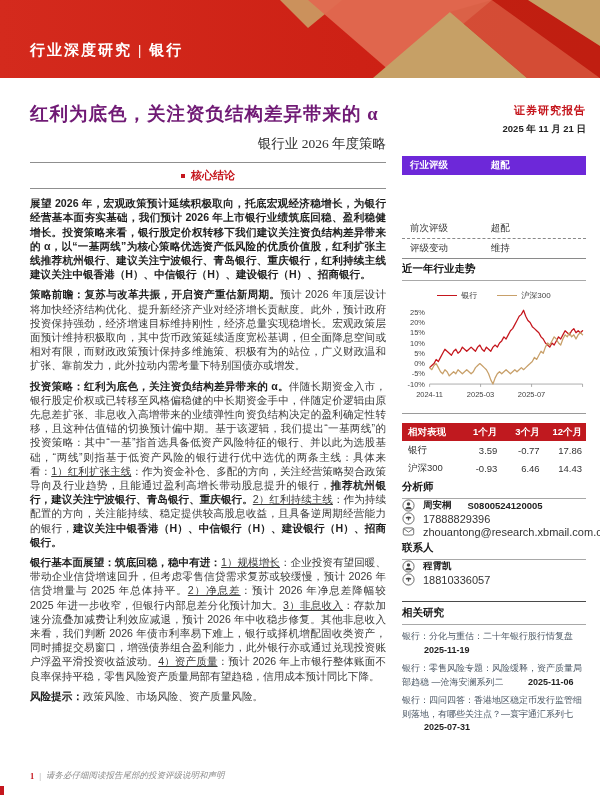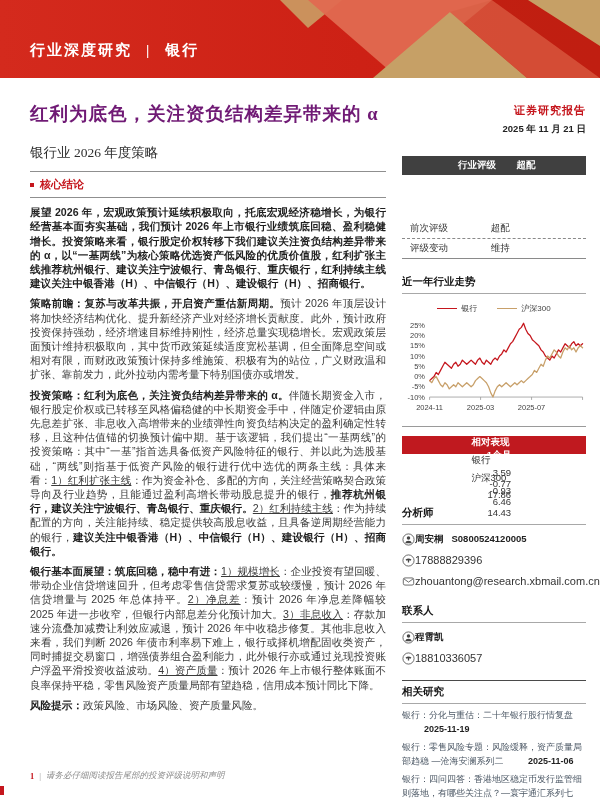--- a/index.html
+++ b/index.html
@@ -5,61 +5,61 @@
   html,body{margin:0;padding:0;}
   body{
     width:600px;height:800px;background:#ffffff;position:relative;overflow:hidden;
     font-family:"Liberation Sans","DejaVu Sans",sans-serif;color:#333;
   }
   
   .banner{position:absolute;top:0;left:0;width:600px;height:78px;
     background:linear-gradient(90deg,#d42a1d 0%,#cd2115 60%,#c81f12 100%);}
   .banner-pattern{position:absolute;right:0;top:0;width:320px;height:78px;}
   .banner-title{position:absolute;left:30px;top:41px;color:#fff;font-size:15px;font-weight:bold;
-    font-family:"Liberation Serif",serif;letter-spacing:2px;display:flex;gap:14px;align-items:center;}
+    font-family:"Liberation Serif",serif;letter-spacing:2px;display:flex;gap:6px;align-items:center;}
   
   .left-col{position:absolute;left:30px;top:103px;width:356px;}
   .right-col{position:absolute;left:402px;top:103px;width:184px;}
   
   .doc-title{margin:0;color:#701a75;font-size:18.5px;font-weight:bold;line-height:1.25;
     font-family:"Liberation Serif",serif;letter-spacing:1px;}
-  .doc-subtitle{margin:18px 0 9px;font-size:13.5px;color:#2e2e2e;font-family:"Liberation Serif",serif;}
+  .doc-subtitle{margin:9px 0 9px;font-size:13.5px;color:#2e2e2e;font-family:"Liberation Serif",serif;text-align:right;}
   .rule{border:0;border-top:1px solid #8f8f8f;margin:0;}
   .core-head{display:flex;align-items:center;gap:6px;padding:5px 0 5px;color:#c5161d;
-    font-weight:bold;font-size:11px;font-family:"Liberation Serif",serif;}
+    font-weight:bold;font-size:11px;font-family:"Liberation Serif",serif;justify-content:center;}
   .bullet-sq{width:4px;height:4px;background:#c5161d;flex:0 0 auto;}
   .body-text{margin-top:7px;font-size:10.6px;line-height:14.2px;text-align:justify;color:#3a3a3a;}
   .body-text p{margin:0 0 6px;}
   .seg-b{font-weight:bold;color:#1f1f1f;}
   .seg-u{text-decoration:underline;}
   
   .report-type{text-align:right;color:#c5161d;font-weight:bold;font-size:11px;
     font-family:"Liberation Serif",serif;letter-spacing:1px;}
   .report-date{text-align:right;font-size:9.5px;color:#222;margin-top:5px;font-weight:bold;}
   .rating-table{margin-top:20px;font-size:9.5px;color:#333;}
   .rt-row{display:flex;height:19px;align-items:center;}
-  .rt-head{background:#404040;color:#fff;font-weight:bold;padding-left:48px;}
+  .rt-head{background:#6d28d9;color:#fff;font-weight:bold;}
   .rt-label{width:46%;padding-left:8px;box-sizing:border-box;}
   .rt-value{width:54%;padding-left:4px;box-sizing:border-box;}
   .rt-dashed{border-bottom:1px dashed #8a8a8a;margin-top:44px;}
   .rt-bottom{border-bottom:1px solid #8a8a8a;}
   .section-head{font-weight:bold;font-size:10.5px;color:#151515;padding:3px 0 4px;
-    border-bottom:1px solid #a8a8a8;margin-top:13px;font-family:"Liberation Serif",serif;}
+    border-bottom:1px solid #a8a8a8;font-family:"Liberation Serif",serif;}
   .legend{display:flex;justify-content:center;gap:20px;font-size:8px;color:#444;margin-top:9px;}
   .legend-item{display:flex;align-items:center;gap:4px;}
   .sw{display:inline-block;width:20px;height:0;border-top:1.7px solid #c5161d;}
   #trend-svg{width:184px;height:100px;display:block;margin-top:2px;}
   #trend-svg text{font-family:"Liberation Sans","DejaVu Sans",sans-serif;font-size:6.5px;fill:#444;}
   .chart-divider{border:0;border-top:1px solid #9a9a9a;margin:10px 0 0;}
   .perf-table{font-size:9.5px;margin-top:9px;color:#333;}
-  .pt-row{display:flex;height:18px;align-items:center;flex-direction:column;}
+  .pt-row{display:flex;height:18px;align-items:center;}
   .pt-head{background:#c0191f;color:#fff;font-weight:bold;}
   .pt-c0{width:31%;padding-left:6px;box-sizing:border-box;}
   .pt-c{width:23%;text-align:right;padding-right:4px;box-sizing:border-box;}
-  .person-row{display:flex;gap:0;margin-top:8px;font-size:9.5px;color:#222;}
+  .person-row{display:flex;align-items:center;gap:8px;margin-top:0;font-size:9.5px;color:#222;}
   .person-row .nm{font-weight:bold;}
   .person-row .cert{font-weight:bold;margin-left:8px;}
   .icn{width:13px;height:13px;flex:0 0 auto;}
   .icn svg{width:13px;height:13px;display:block;}
   .small-row{font-size:11px;color:#333;}
   .related{margin-top:15px;border-top:1.5px solid #4a4a4a;}
   .related .section-head{margin-top:1px;}
   .related-item{font-size:9px;color:#4d5966;line-height:1.5;margin-top:5px;}
   .related-item b{color:#1f1f1f;margin-left:22px;white-space:nowrap;}
   

